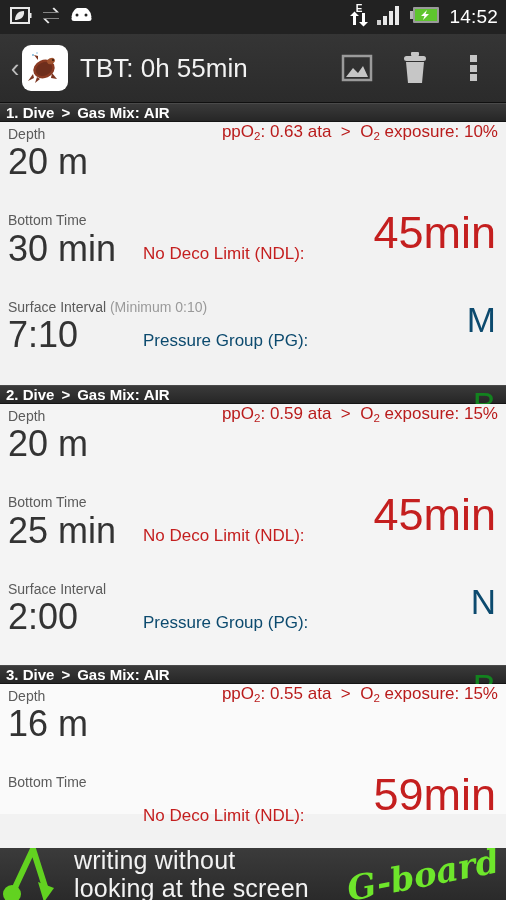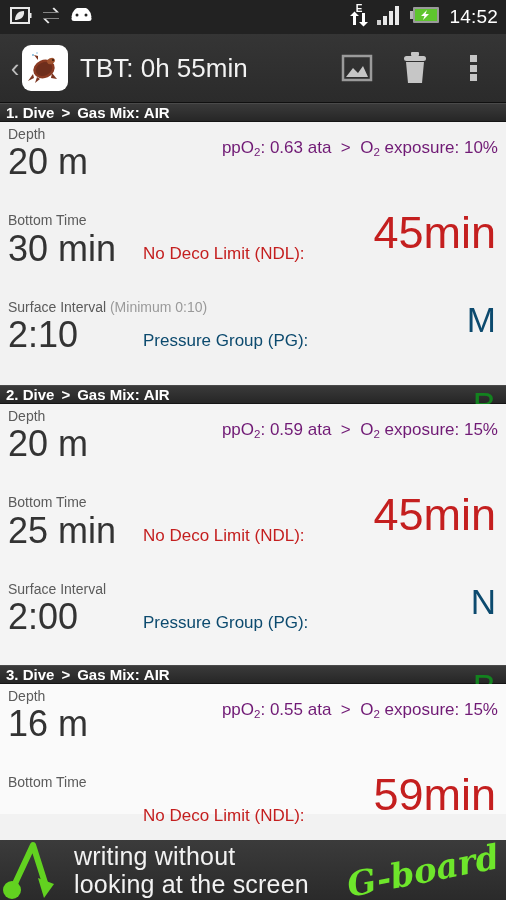--- a/index.html
+++ b/index.html
@@ -66,27 +66,27 @@
   .c-red { color:#c41f1f; }
   .c-blue { color:#0c4a6e; }
   .c-green { color:#13821f; }
   .v-red { font-size:45px; }
   .v-blue { font-size:35px; }
   .v-green { font-size:35px; }
 
   sub { font-size:0.68em; vertical-align:-0.22em; }
 
   .ppo2 {
-    position:absolute; right:8px; top:16px; color:#701a75; font-size:17px;
+    position:absolute; right:8px; top:0; color:#b91c1c; font-size:17px;
     white-space:nowrap;
   }
 
   
   .adbar {
-    position:absolute; left:0; bottom:0; width:506px; height:60px;
+    position:absolute; left:0; bottom:0; width:506px; height:52px;
     background:#333333;
     background-image:linear-gradient(to bottom,#3b3b3b 0%,#2a2a2a 100%);
     display:flex; align-items:center; overflow:hidden;
   }
   .ad-logo { width:74px; height:64px; flex:0 0 auto; }
   .ad-text { color:#f2f2f2; font-size:25px; line-height:1.12; letter-spacing:0.2px; }
   .ad-brand {
     margin-left:auto; color:#6ee62b; font-size:34px; font-style:italic;
     font-family:"DejaVu Serif", serif; font-weight:bold;
     transform:rotate(-11deg); padding-right:6px; white-space:nowrap;
@@ -220,21 +220,21 @@
     <div class="overlay" style="top:165px">
       <span class="ov-label c-blue">Pressure Group (PG):</span>
       <span class="ov-value c-blue v-blue">M</span>
     </div>
 
     <div class="row" style="margin-top:26px">
       <div class="lbl">
         <span>Surface Interval</span>
         <span class="dim">(Minimum 0:10)</span>
       </div>
-      <div class="big">2:10</div>
+      <div class="big">7:10</div>
     </div>
 
     <div class="overlay" style="top:250px">
       <span class="ov-label c-green">PG after Surface Interval:</span>
       <span class="ov-value c-green v-green">B</span>
     </div>
   </div>
 
   <div class="dive-header">
     <span>2. Dive</span>

